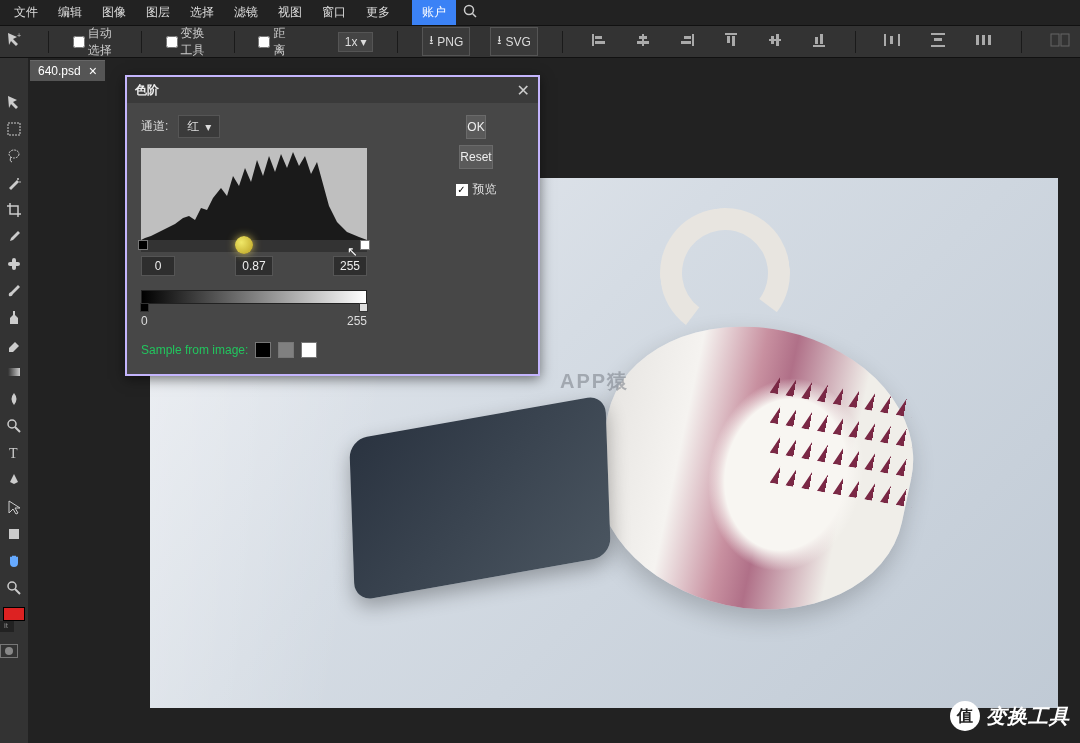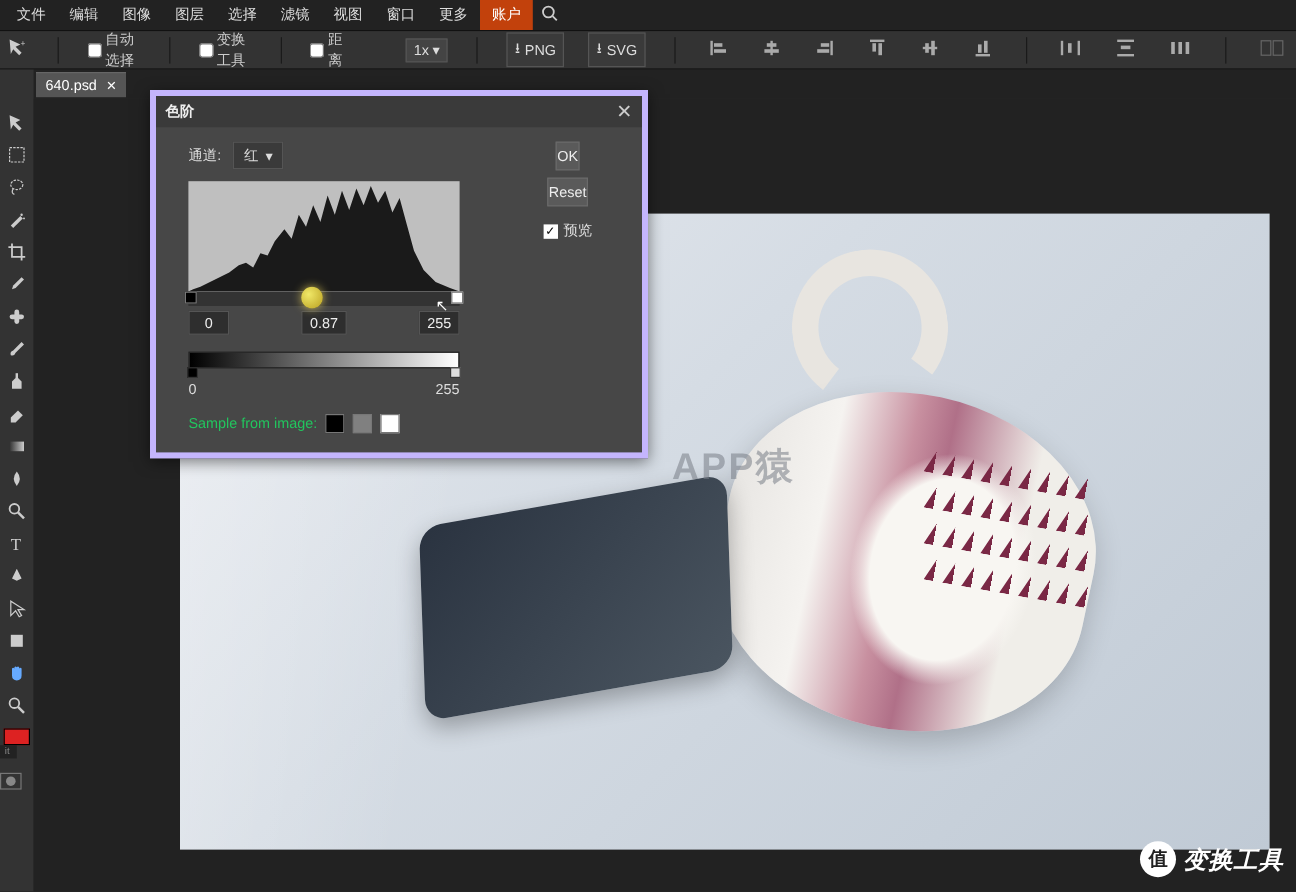--- a/index.html
+++ b/index.html
@@ -1,21 +1,21 @@
 <!DOCTYPE html>
 <html><head>
 <meta charset="utf-8">
 <style>
 * { margin: 0; padding: 0; box-sizing: border-box; }
 body { width: 1080px; height: 743px; background: #2a2a2a; font-family: "Microsoft YaHei", Arial, sans-serif; font-size: 12px; color: #ddd; overflow: hidden; position: relative; }
 
 
 .menubar { height: 26px; background: #222; display: flex; align-items: center; padding: 0 4px; border-bottom: 1px solid #111; }
 .menubar .menu-item { padding: 4px 10px; color: #ddd; cursor: pointer; }
-.menubar .menu-item.account { background: #c2410c; color: #fff; }
+.menubar .menu-item.account { background: #3b82f6; color: #fff; margin-left: 12px; }
 .menubar .search-ico { margin-left: 6px; }
 
 
 .optionsbar { height: 32px; background: #333; display: flex; align-items: center; padding: 0 6px; gap: 20px; border-bottom: 1px solid #111; }
 .optionsbar .sep { width: 1px; height: 22px; background: #1a1a1a; margin: 0 4px; }
 .optionsbar label { display: flex; align-items: center; gap: 3px; color: #ccc; }
 .optionsbar input[type=checkbox] { width: 12px; height: 12px; }
 .optionsbar .dist-val { padding: 2px 6px; color: #9dd; }
 .optionsbar .zoom-dd { background: #444; border: 1px solid #555; padding: 2px 6px; display: flex; align-items: center; gap: 3px; }
 .optionsbar .export-btn { display: flex; align-items: center; gap: 4px; background: #3a3a3a; border: 1px solid #555; padding: 3px 6px; cursor: pointer; }
@@ -38,30 +38,30 @@
 .toolbar .mask-btn span { width: 8px; height: 8px; border-radius: 50%; background: #888; }
 
 
 .canvas-area { position: absolute; left: 28px; top: 82px; right: 0; bottom: 0; background: #222; display: flex; align-items: center; justify-content: center; }
 .canvas-img { width: 908px; height: 530px; background: linear-gradient(135deg, #e8ebf0 0%, #d5dce4 40%, #c0cad5 100%); position: relative; margin-left: 100px; margin-top: 60px; overflow: hidden; }
 .canvas-img .reflect { position: absolute; left: 0; top: 0; width: 40%; height: 100%; background: linear-gradient(100deg, rgba(255,255,255,0.35) 0%, transparent 60%); }
 .canvas-img .phone { position: absolute; left: 200px; top: 240px; width: 260px; height: 160px; background: linear-gradient(135deg, #2a3340, #4a5560); border-radius: 18px; transform: rotate(-10deg) skewX(-8deg); box-shadow: 0 8px 20px rgba(0,0,0,0.3); }
 .canvas-img .cup-body { position: absolute; left: 450px; top: 150px; width: 310px; height: 280px; border-radius: 50% / 42%; background: linear-gradient(90deg, #e8e6e3 0%, #f5f3f0 25%, #c890a0 45%, #b07088 55%, #f0eee9 80%); transform: rotate(12deg); box-shadow: 0 10px 25px rgba(0,0,0,0.2); overflow: hidden; }
 .canvas-img .cup-body::after { content: ""; position: absolute; left: 35%; top: 15%; width: 50%; height: 70%; background: radial-gradient(ellipse, #f8f6f2 55%, transparent 70%); border-radius: 50%; }
 .canvas-img .cup-handle { position: absolute; left: 510px; top: 30px; width: 130px; height: 130px; border: 22px solid #e8e5e0; border-radius: 50%; border-bottom-color: transparent; transform: rotate(-8deg); }
-.canvas-img .watermark { position: absolute; left: 410px; top: 190px; font-size: 31px; font-weight: bold; color: rgba(120,125,135,0.55); letter-spacing: 2px; }
+.canvas-img .watermark { position: absolute; left: 410px; top: 190px; font-size: 20px; font-weight: bold; color: rgba(120,125,135,0.55); letter-spacing: 2px; }
 .canvas-img .cat-zigs { position: absolute; left: 620px; top: 210px; width: 150px; height: 160px; }
 .canvas-img .cat-zigs .zig { height: 18px; background: repeating-linear-gradient(90deg, #7a2845 0 8px, transparent 8px 16px); clip-path: polygon(0 100%, 8px 0, 16px 100%, 24px 0, 32px 100%, 40px 0, 48px 100%, 56px 0, 64px 100%, 72px 0, 80px 100%, 88px 0, 96px 100%, 104px 0, 112px 100%, 120px 0, 128px 100%, 136px 0, 144px 100%); margin-bottom: 12px; transform: rotate(10deg); }
 
 
-.dialog { position: absolute; left: 125px; top: 75px; width: 415px; background: #474747; border: 5px solid #c4b5fd; box-shadow: 0 3px 12px rgba(0,0,0,0.5); }
+.dialog { position: absolute; left: 125px; top: 75px; width: 415px; background: #474747; border: 2px solid #c4b5fd; box-shadow: 0 3px 12px rgba(0,0,0,0.5); }
 .dialog .dlg-head { height: 26px; background: #3a3a3a; display: flex; align-items: center; justify-content: space-between; padding: 0 8px; }
 .dialog .dlg-head .title { color: #eee; font-weight: bold; }
 .dialog .dlg-head .close { cursor: pointer; font-size: 16px; color: #ccc; }
-.dialog .dlg-body { padding: 12px 27px 16px; position: relative; }
+.dialog .dlg-body { padding: 12px 14px 16px; position: relative; }
 .dialog .row1 { display: flex; align-items: center; gap: 10px; }
 .dialog .channel-dd { background: #3a3a3a; border: 1px solid #555; padding: 2px 8px; display: flex; align-items: center; gap: 6px; cursor: pointer; }
 .dialog .btns { position: absolute; right: 14px; top: 12px; display: flex; flex-direction: column; gap: 6px; width: 96px; align-items: center; }
 .dialog .btn { background: #5a5a5a; border: 1px solid #6a6a6a; color: #eee; padding: 4px 0; text-align: center; cursor: pointer; }
 .dialog .preview-chk { display: flex; align-items: center; gap: 5px; margin-top: 6px; }
 .dialog .preview-chk .cb { width: 12px; height: 12px; background: #fff; display: flex; align-items: center; justify-content: center; font-size: 10px; color: #000; }
 .dialog .histo-wrap { margin-top: 10px; width: 226px; position: relative; }
 .dialog .histo { width: 226px; height: 92px; background: #bfbfbf; position: relative; overflow: hidden; }
 .dialog .histo svg { width: 100%; height: 100%; }
 .dialog .slider-track { width: 226px; height: 12px; background: #333; position: relative; margin-top: 0; }

